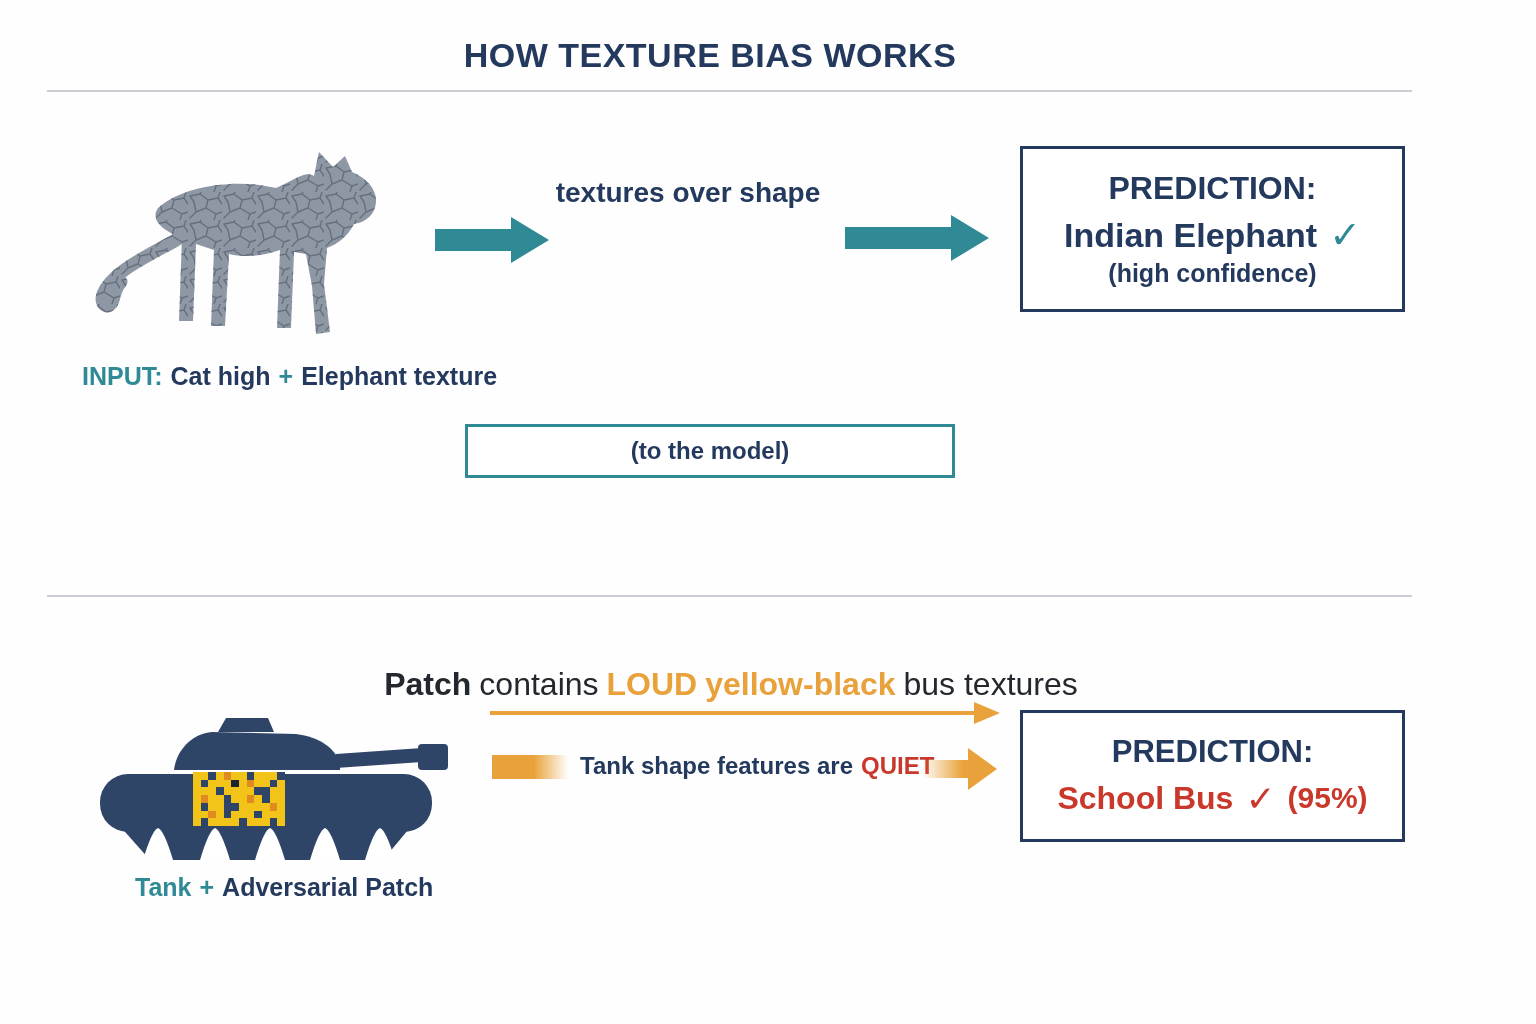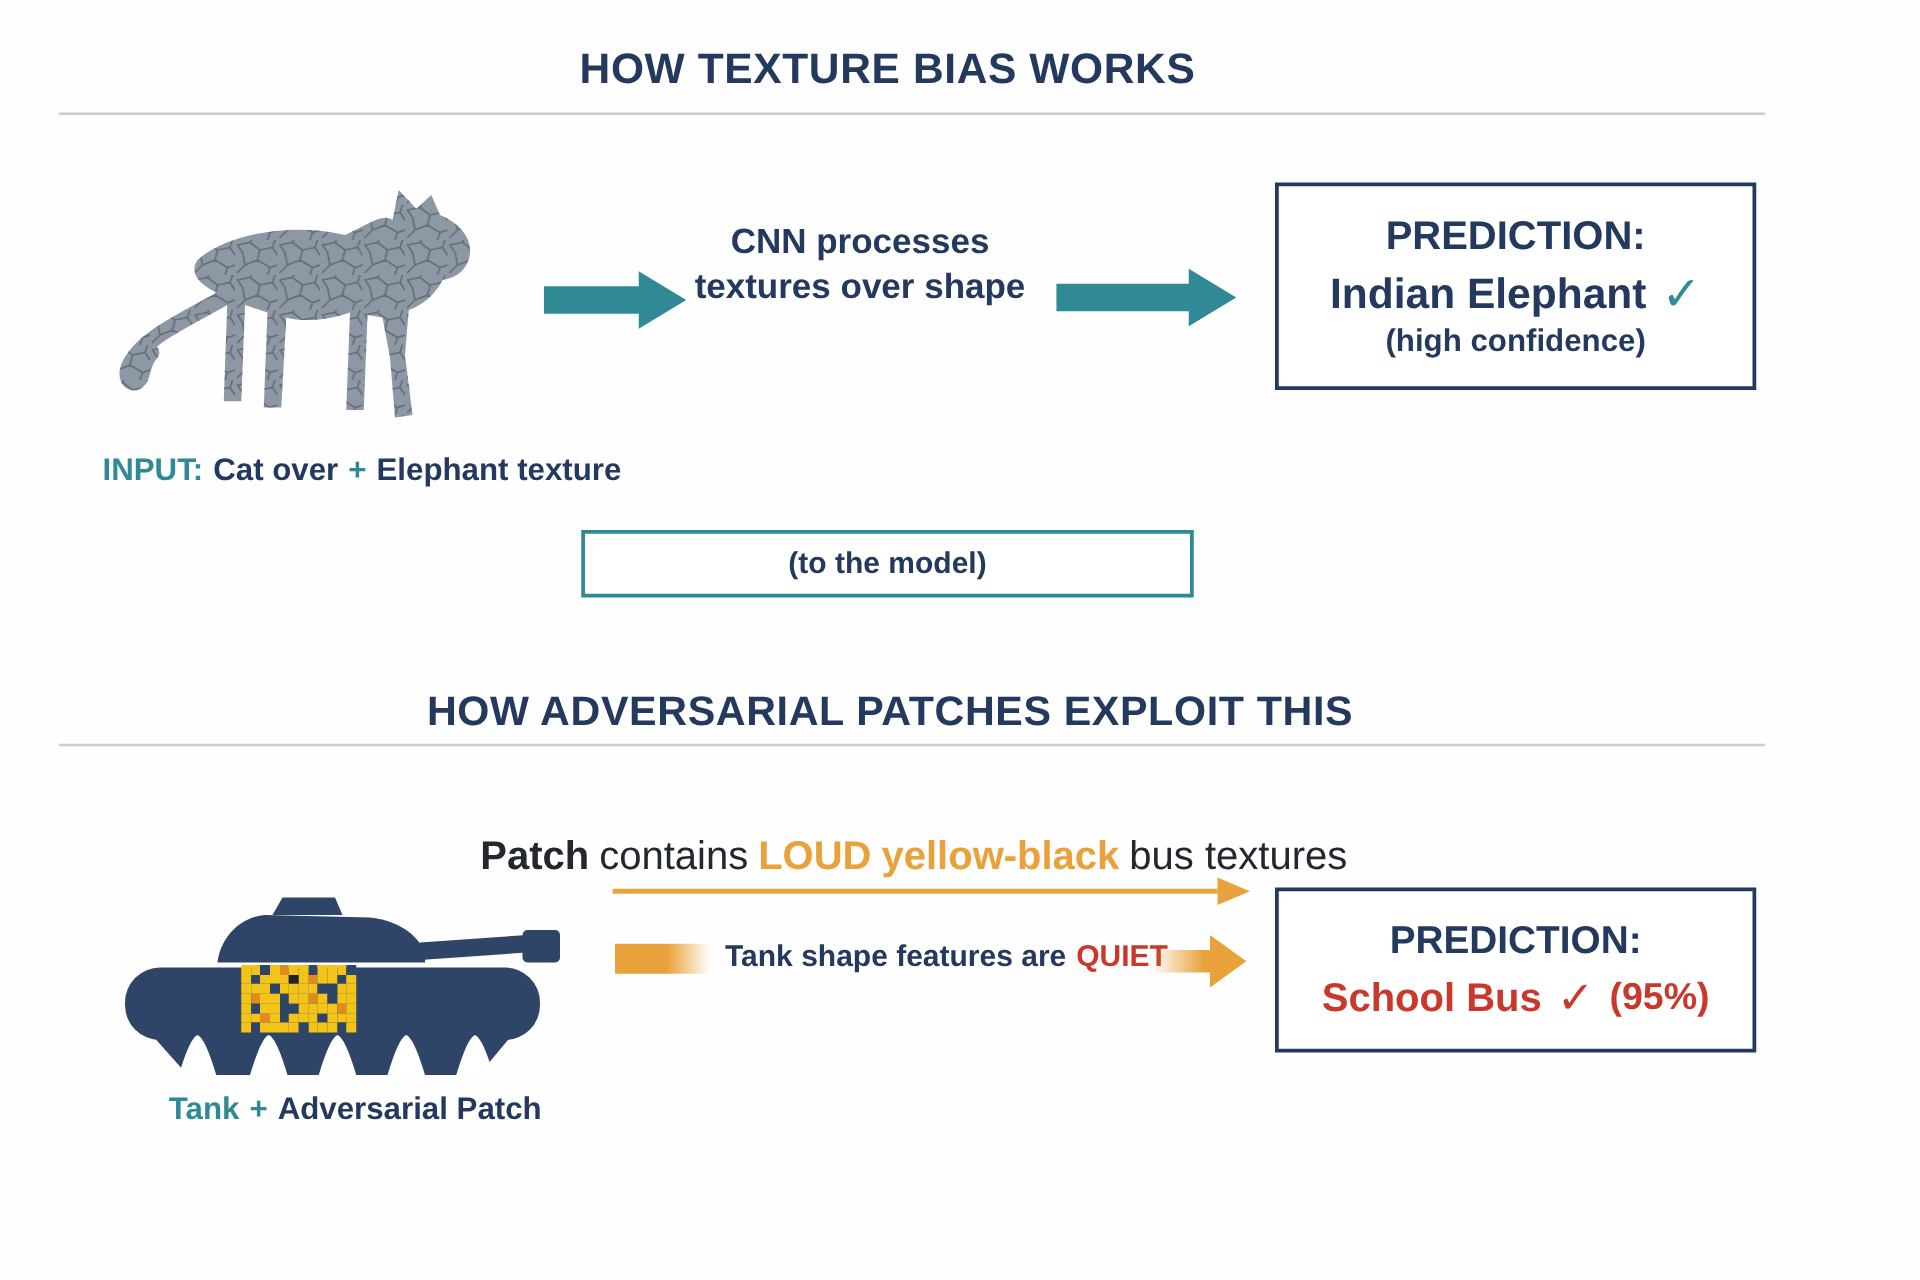--- a/index.html
+++ b/index.html
@@ -61,31 +61,30 @@
              C76,94 64,84 72,72 Z" fill="var(--cat_gray)"></path>
     <path d="M72,72 C96,50 150,42 190,52 C208,44 220,34 228,40 L233,16 L247,31 L259,20 L266,36
              C281,42 291,54 290,66 C289,78 281,86 268,88 C262,100 252,108 241,112
              L238,148 L244,196 L230,198 L226,150 L220,118 L208,116 L205,192 L191,192 L194,114
              C177,120 158,122 143,118 L139,190 L125,190 L128,114 L110,108 L107,185 L93,185 L96,102
              C76,94 64,84 72,72 Z" fill="url(#cracks)"></path>
   </svg>
 
   <div class="abs words" style="left:82px;top:362px;font-size:25px;">
     <span class="teal b">INPUT:</span>
-    <span class="navy b">Cat over</span>
+    <span class="navy b">Cat high</span>
     <span class="teal b">+</span>
     <span class="navy b">Elephant texture</span>
   </div>
 
   <svg class="abs" style="left:435px;top:215px;" width="115" height="50" viewBox="0 0 115 50">
     <polygon points="0,14 76,14 76,2 114,25 76,48 76,36 0,36" fill="var(--teal)"></polygon>
   </svg>
 
   <div class="abs navy b" style="left:528px;top:175px;width:320px;text-align:center;font-size:28px;line-height:36px;">
-    <div>CNN processes</div>
     <div>textures over shape</div>
   </div>
 
   <svg class="abs" style="left:845px;top:213px;" width="145" height="50" viewBox="0 0 145 50">
     <polygon points="0,14 106,14 106,2 144,25 106,48 106,36 0,36" fill="var(--teal)"></polygon>
   </svg>
 
   <div class="abs predbox" style="top:146px;height:166px;">
     <div class="predlabel" style="font-size:32px;">PREDICTION:</div>
     <div class="predvalue" style="margin-top:6px;">
@@ -93,21 +92,20 @@
       <span class="teal check" style="font-size:38px;">✓</span>
     </div>
     <div class="navy b" style="font-size:25px;margin-top:2px;">(high confidence)</div>
   </div>
 
 
   <div class="abs texturebox">
     <span class="navy b" style="font-size:24px;">(to the model)</span>
   </div>
 
-  <div class="abs title" style="top:550px;font-size:33px;width:1424px;">HOW ADVERSARIAL PATCHES EXPLOIT THIS</div>
   <div class="abs rule" style="top:595px;"></div>
 
   <div class="abs words" style="left:455px;top:666px;width:552px;justify-content:center;font-size:32px;">
     <span class="dark b">Patch</span>
     <span class="dark n">contains</span>
     <span class="orange b">LOUD</span>
     <span class="orange b">yellow-black</span>
     <span class="dark n">bus textures</span>
   </div>
 

